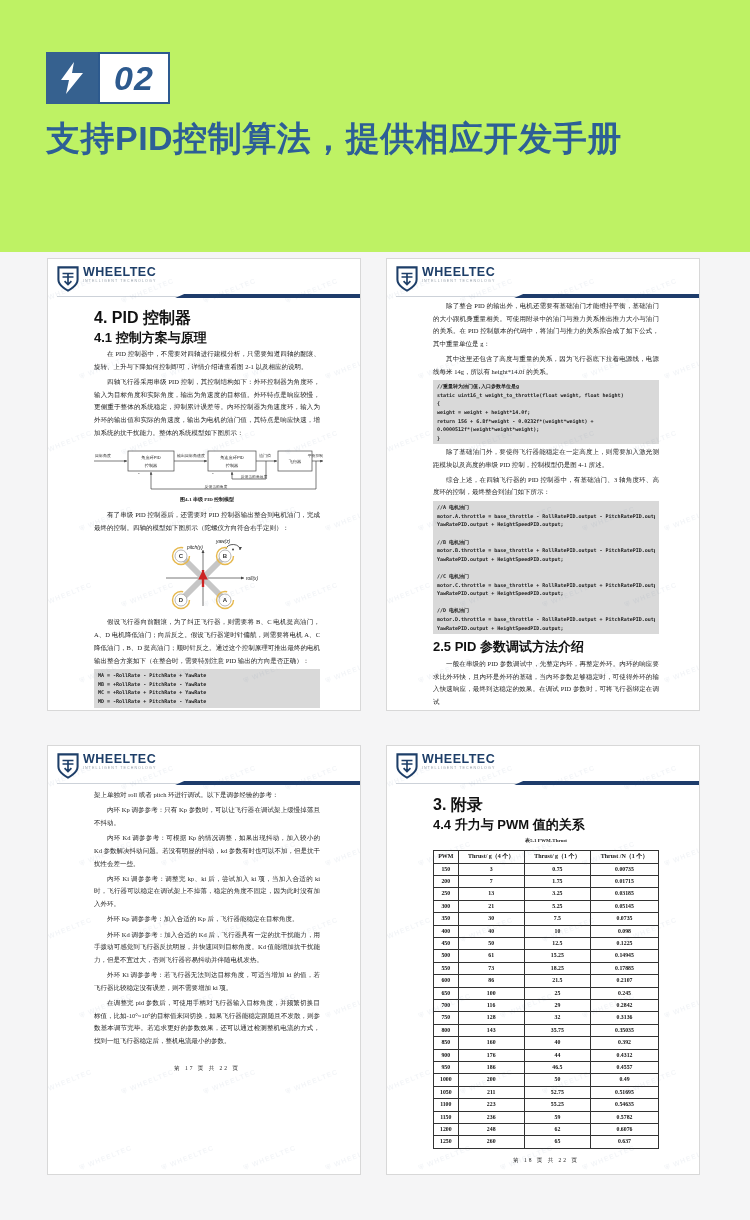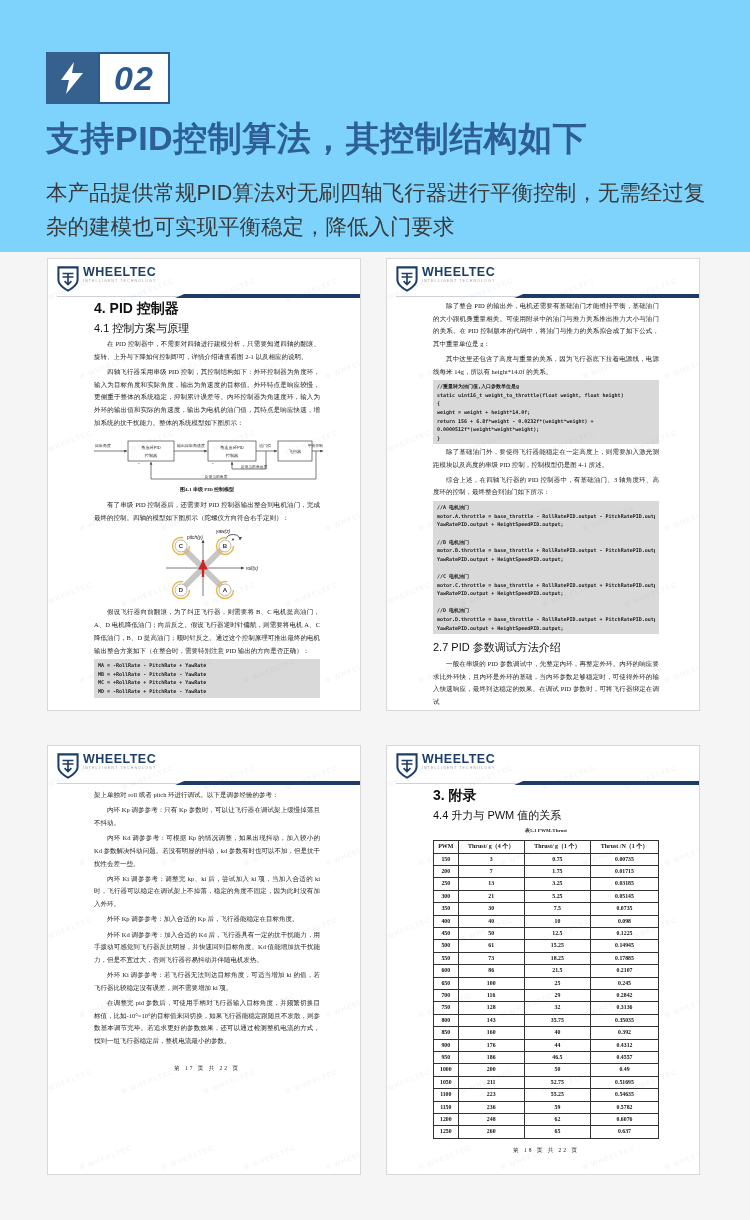--- a/index.html
+++ b/index.html
@@ -1,18 +1,18 @@
 <!DOCTYPE html>
 <html><head>
 <meta charset="utf-8">
 <style>
   html,body{margin:0;padding:0;}
   body{width:750px;height:1220px;background:#f5f5f6;font-family:"Liberation Sans","DejaVu Sans",sans-serif;overflow:hidden;position:relative;}
   .stage{position:absolute;inset:0;width:750px;height:1220px;overflow:hidden;}
-  .hero{position:absolute;top:0;left:0;width:750px;height:252px;background:#7dd3fc;}
+  .hero{position:absolute;top:0;left:0;width:750px;height:252px;background:#bef264;}
   
   .badge-row{position:absolute;top:52px;left:46px;display:flex;align-items:stretch;height:52px;}
   .bolt-box{width:52px;height:52px;background:#36618f;display:flex;align-items:center;justify-content:center;}
   .num-box{width:68px;height:48px;border:2px solid #2d5a8e;background:#fff;display:flex;align-items:center;justify-content:center;}
   .num-box span{font-size:34px;font-weight:700;font-style:italic;color:#2d5a8e;letter-spacing:1px;}
   .hero-title{position:absolute;top:116px;left:46px;width:680px;font-size:34px;font-weight:700;color:#2d5f96;letter-spacing:.5px;}
   .hero-sub{position:absolute;top:176px;left:46px;width:664px;font-size:21.5px;line-height:34px;color:#3b3b3b;font-weight:500;}
   
   .doc-card{position:absolute;background:#fff;border:1px solid #d8d8d8;box-sizing:border-box;overflow:hidden;}
   #card1{left:47px;top:258px;width:314px;height:453px;}
@@ -20,22 +20,22 @@
   #card3{left:47px;top:745px;width:314px;height:430px;}
   #card4{left:386px;top:745px;width:314px;height:430px;}
   .doc-head{position:relative;padding:7px 0 0 9px;height:30px;}
   .logo-wrap{display:flex;align-items:flex-start;gap:4px;}
   .logo-txt .lt-main{font-size:12.5px;font-weight:700;color:#1d3e68;letter-spacing:.5px;line-height:13px;}
   .logo-txt .lt-sub{font-size:3.6px;color:#9aa3ad;letter-spacing:1.1px;line-height:5px;}
   .hdr-rule{position:relative;height:4px;margin-top:2px;}
   .rule-line{position:absolute;left:0;right:0;bottom:1px;height:1px;background:#cdd2d9;}
   .rule-navy{position:absolute;right:0;width:61%;top:0;bottom:0;background:#1e3c6b;clip-path:polygon(9px 0,100% 0,100% 100%,0 100%);}
   .doc-content{position:relative;margin:4px 40px 0 46px;font-family:"Liberation Serif","DejaVu Serif",serif;color:#1c1c1c;font-size:6.5px;line-height:12.7px;text-align:justify;}
-  .doc-h1{font-size:14px;font-weight:700;margin:6px 0 5px;font-family:"Liberation Sans","DejaVu Sans",sans-serif;color:#111;}
-  .doc-h2{font-size:11px;font-weight:400;margin:7px 0 4px;font-family:"Liberation Sans","DejaVu Sans",sans-serif;color:#111;}
+  .doc-h1{font-size:16px;font-weight:700;margin:16px 0 5px;font-family:"Liberation Sans","DejaVu Sans",sans-serif;color:#111;}
+  .doc-h2{font-size:13px;font-weight:700;margin:7px 0 4px;font-family:"Liberation Sans","DejaVu Sans",sans-serif;color:#111;}
   .para{text-indent:2em;margin:2px 0;}
   .para-list > div{text-indent:2em;margin:2.5px 0;}
   .para-list > div:first-child{text-indent:0;}
   .codeblock{background:#d9d9d9;padding:2px 4px;margin:2px 0;font-family:"DejaVu Sans Mono","Liberation Mono",monospace;font-size:5px;line-height:8.6px;font-weight:700;color:#222;text-align:left;}
   .codeblock > div{min-height:8.6px;white-space:nowrap;overflow:hidden;}
   .fig-caption{text-align:center;font-size:5px;font-weight:700;margin:1px 0 2px;text-indent:0;}
   .doc-footer{text-align:center;font-size:5.5px;color:#222;margin-top:9px;letter-spacing:2px;}
   .diagram-svg{display:block;width:230px;height:52px;margin:2px auto 0;}
   .quad-svg{display:block;width:122px;height:78px;margin:1px auto;}
   svg text{font-family:"Liberation Sans","DejaVu Sans",sans-serif;}
@@ -54,22 +54,21 @@
     <div class="badge-row">
       <div class="bolt-box">
         <svg width="30" height="34" viewBox="0 0 30 34">
           <polygon points="17,1 4,19 12,19 9,33 26,12 15,12" fill="#ffffff"></polygon>
         </svg>
       </div>
       <div class="num-box">
         <span>02</span>
       </div>
     </div>
-    <div class="hero-title">支持PID控制算法，其控制结构如下</div>
-    <div class="hero-sub">本产品提供常规PID算法对无刷四轴飞行器进行平衡控制，无需经过复杂的建模也可实现平衡稳定，降低入门要求</div>
+    <div class="hero-title">支持PID控制算法，提供相应开发手册</div>
   </div>
 
   <div class="doc-card" id="card1">
     <div class="doc-head">
       <div class="logo-wrap">
         <svg class="shield" width="22" height="26" viewBox="0 0 32 38">
           <path d="M2,2 H30 V20 C30,29 16,36 16,36 C16,36 2,29 2,20 Z" fill="none" stroke="#1d3e68" stroke-width="3"></path>
           <path d="M8,11 H24 M8,16 H24 M16,11 V27 M11,22 L16,27 L21,22" fill="none" stroke="#1d3e68" stroke-width="2.4"></path>
         </svg>
         <div class="logo-txt">
@@ -227,21 +226,21 @@
           <div>YawRatePID.output + HeightSpeedPID.output;</div>
           <div></div>
           <div>//C 电机油门</div>
           <div>motor.C.throttle = base_throttle + RollRatePID.output + PitchRatePID.output +</div>
           <div>YawRatePID.output + HeightSpeedPID.output;</div>
           <div></div>
           <div>//D 电机油门</div>
           <div>motor.D.throttle = base_throttle - RollRatePID.output + PitchRatePID.output -</div>
           <div>YawRatePID.output + HeightSpeedPID.output;</div>
         </div>
-      <div class="doc-h2">2.7 PID 参数调试方法介绍</div>
+      <div class="doc-h2">2.5 PID 参数调试方法介绍</div>
       <div class="para">一般在串级的 PID 参数调试中，先整定内环，再整定外环。内环的响应要求比外环快，且内环是外环的基础，当内环参数足够稳定时，可使得外环的输入快速响应，最终到达稳定的效果。在调试 PID 参数时，可将飞行器绑定在调试</div>
 
     </div>
   <span class="wm" style="left: -10px; top: 28px;">⛨ WHEELTEC</span>
       <span class="wm" style="left: 72px; top: 28px;">⛨ WHEELTEC</span>
       <span class="wm" style="left: 154px; top: 28px;">⛨ WHEELTEC</span>
       <span class="wm" style="left: 236px; top: 28px;">⛨ WHEELTEC</span>
       <span class="wm" style="left: 30px; top: 104px;">⛨ WHEELTEC</span>
       <span class="wm" style="left: 112px; top: 104px;">⛨ WHEELTEC</span>
       <span class="wm" style="left: 194px; top: 104px;">⛨ WHEELTEC</span>

